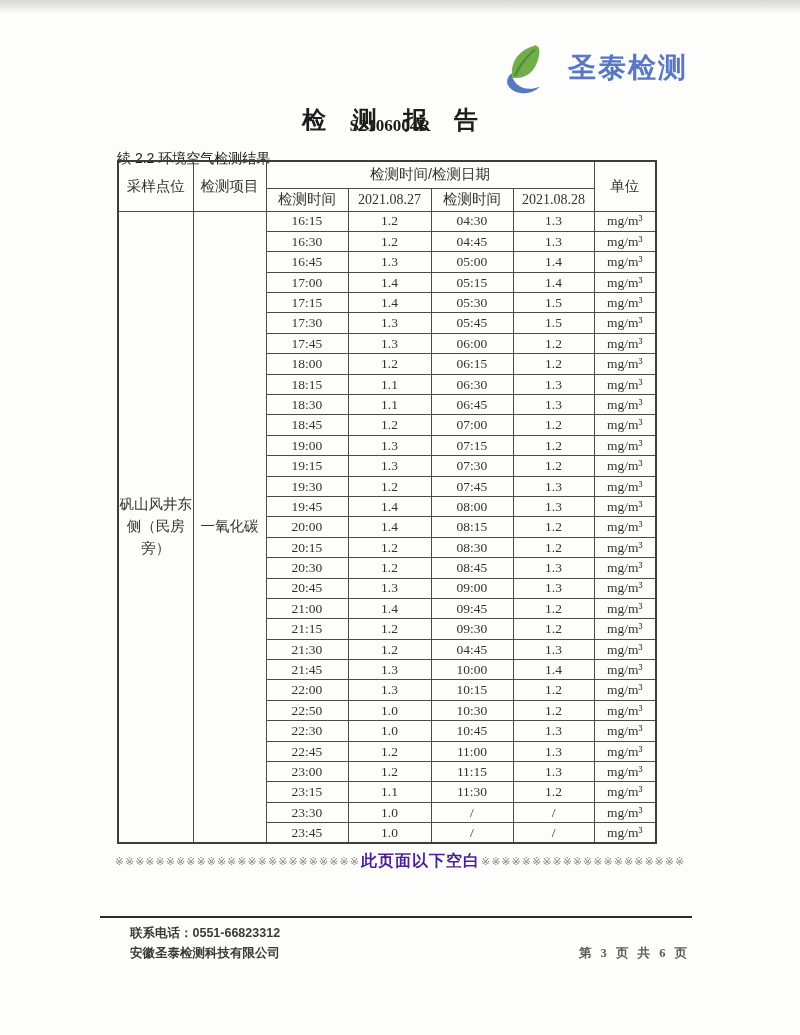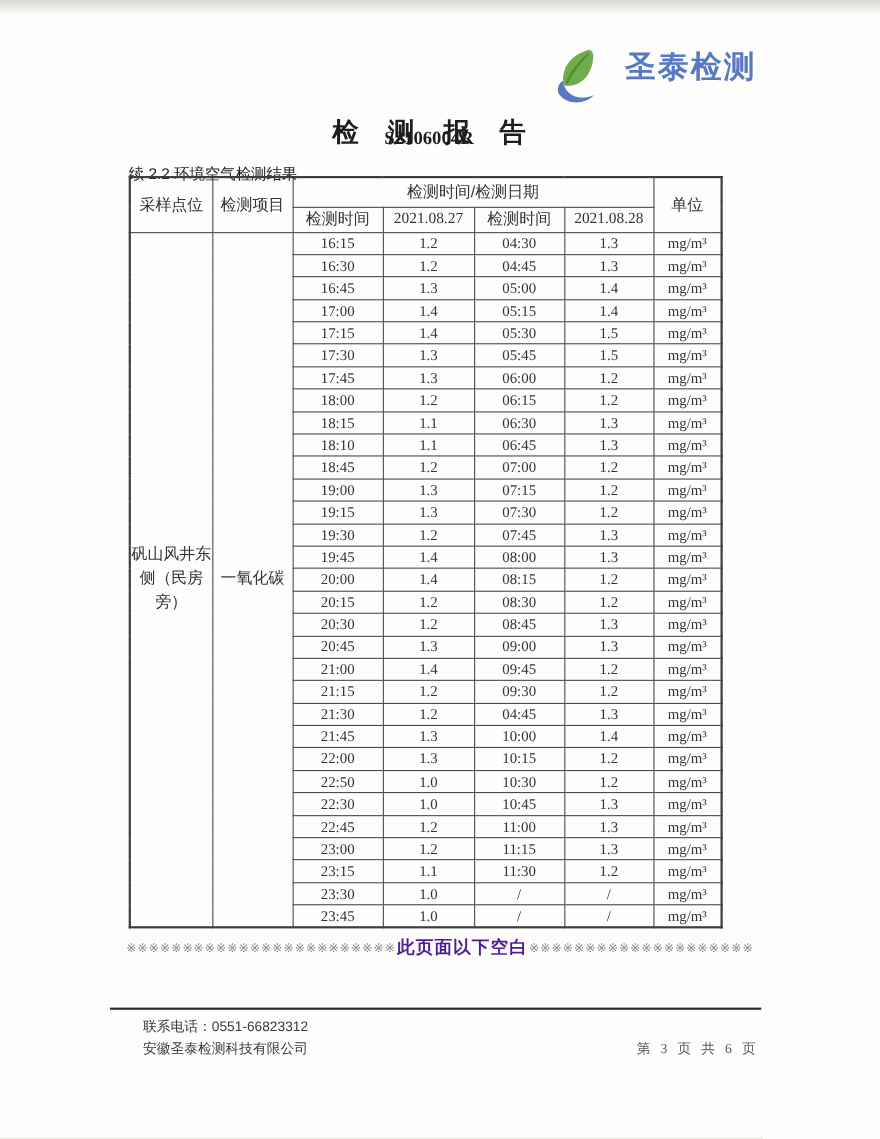--- a/index.html
+++ b/index.html
@@ -19,21 +19,21 @@
     position:relative;width:800px;height:1035px;
     background:#fdfdfc;overflow:hidden;
   }
   .scan-edge-top{
     position:absolute;top:0;left:0;width:100%;height:14px;
     background:linear-gradient(#d7d7d4,rgba(255,255,255,0));
   }
   
   .logo{
     position:absolute;top:42px;right:112px;
-    display:flex;gap:14px;
+    display:flex;align-items:center;gap:14px;
   }
   .logo svg{width:52px;height:52px;}
   .leaf-body{fill:var(--leaf-green);}
   .leaf-vein{fill:#4f8f3a;}
   .leaf-swoosh{fill:var(--brand-blue);}
   .brand{
     font-family:"Liberation Sans","DejaVu Sans",sans-serif;
     font-size:28px;font-weight:bold;color:var(--brand-blue);
     letter-spacing:2px;
   }
@@ -93,20 +93,21 @@
     font-family:"Liberation Sans","DejaVu Sans",sans-serif;
     margin:0 1px;
   }
   
   .footer{
     position:absolute;top:916px;left:100px;width:592px;
     border-top:2.5px solid #2c2c2c;
     display:flex;justify-content:space-between;align-items:flex-end;
     padding:5px 2px 0 30px;
     font-family:"Liberation Sans","DejaVu Sans",sans-serif;
+    font-weight:bold;
   }
   .footer-left div{font-size:12.5px;color:#3a3a3a;line-height:20px;}
   .page-info{
     font-size:12.5px;color:#5a5a5a;letter-spacing:3px;
     padding-bottom:1px;
     font-family:"Liberation Serif","DejaVu Serif",serif;
   }
 </style>
 </head>
 <body>
@@ -211,21 +212,21 @@
           <td>mg/m³</td>
         </tr>
         <tr>
           <td>18:15</td>
           <td>1.1</td>
           <td>06:30</td>
           <td>1.3</td>
           <td>mg/m³</td>
         </tr>
         <tr>
-          <td>18:10</td>
+          <td>18:30</td>
           <td>1.1</td>
           <td>06:45</td>
           <td>1.3</td>
           <td>mg/m³</td>
         </tr>
         <tr>
           <td>18:45</td>
           <td>1.2</td>
           <td>07:00</td>
           <td>1.2</td>

